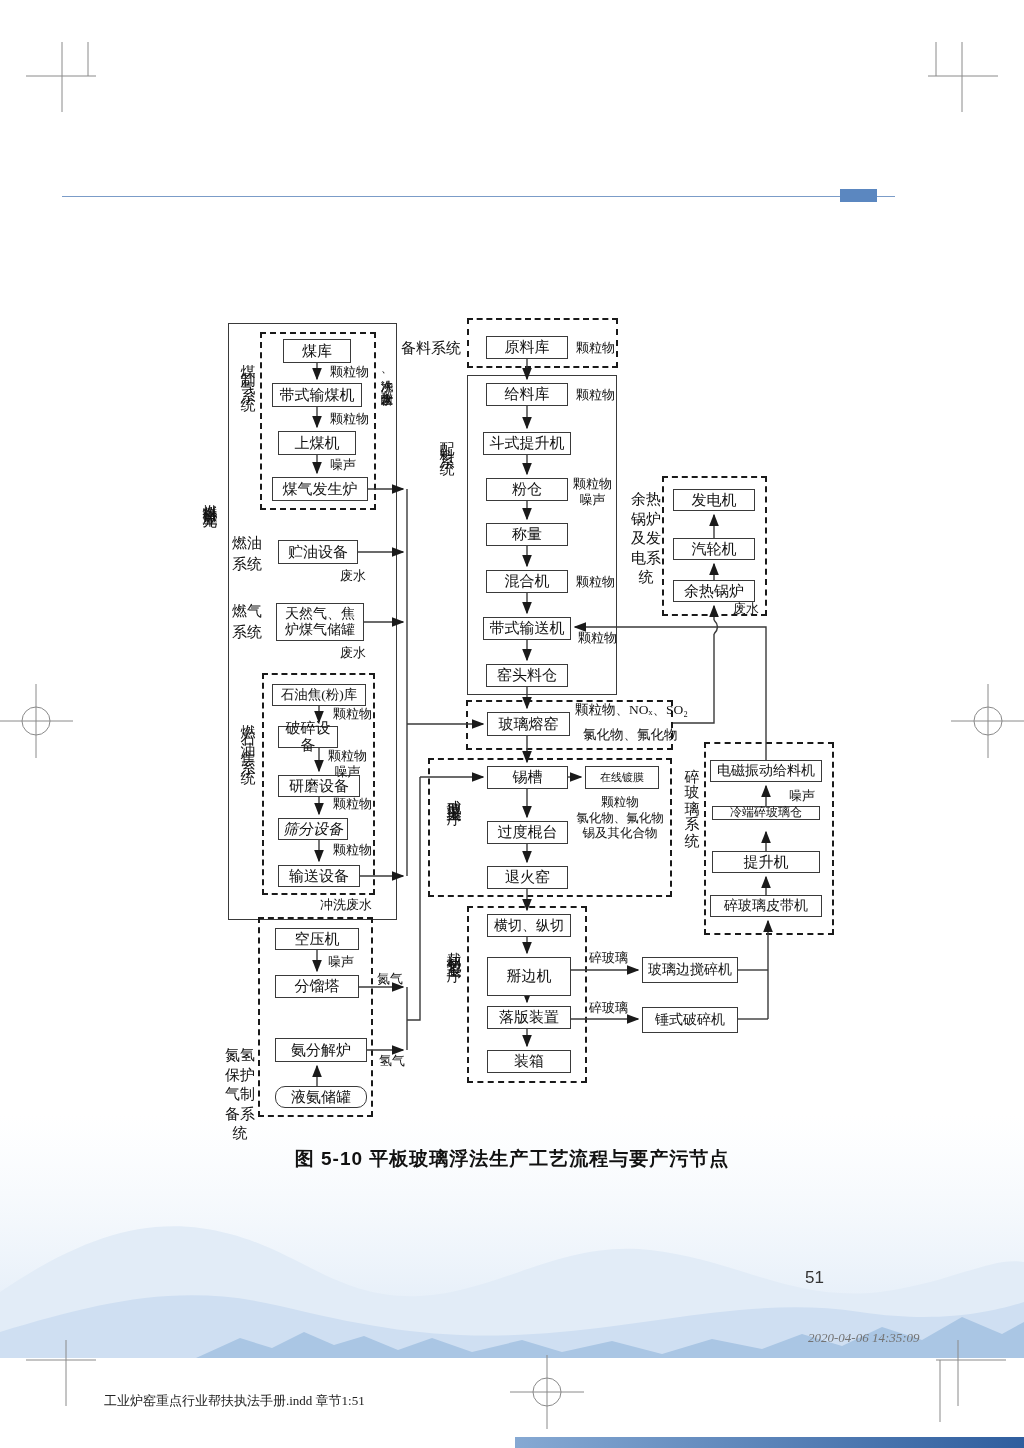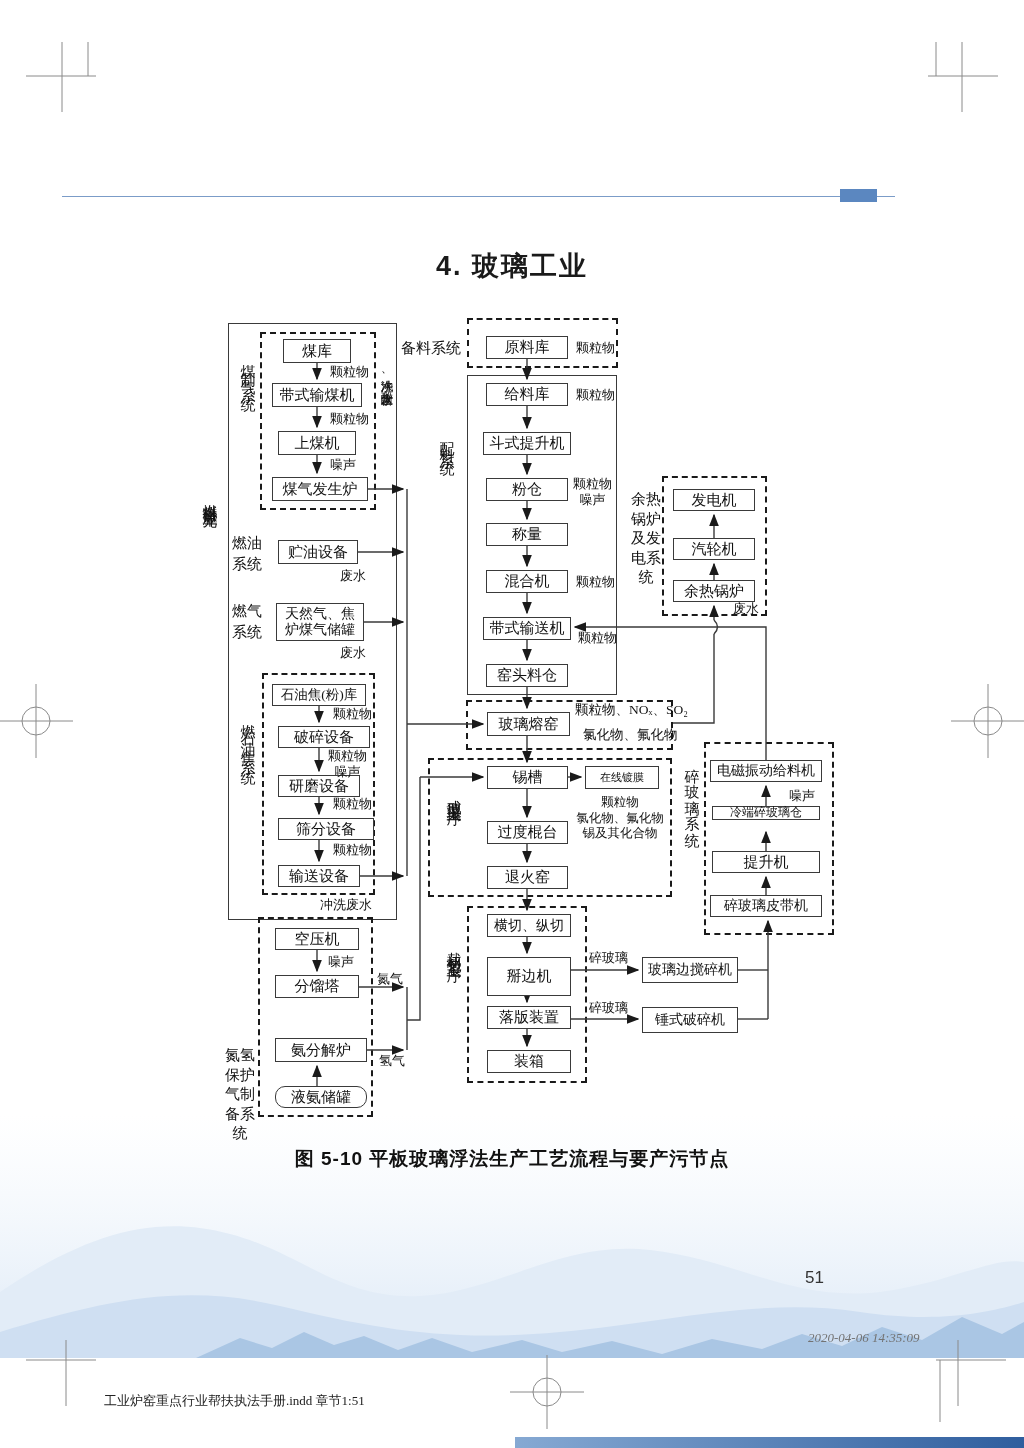--- a/index.html
+++ b/index.html
@@ -83,21 +83,20 @@
       <line class="mark" x1="936" y1="1360" x2="1006" y2="1360"></line>
       <line class="mark" x1="940" y1="1360" x2="940" y2="1422"></line>
       <line class="mark" x1="66" y1="1340" x2="66" y2="1406"></line>
       <line class="mark" x1="26" y1="1360" x2="96" y2="1360"></line>
     </g>
   </svg>
 
   <div class="hdr-line" style="background:#7b9cc8;"></div>
   <div class="hdr-accent" style="background:#5b87c0;"></div>
 
-  <div class="sec-title">4.  玻璃工业</div>
 
   <svg class="layer" width="1024" height="1448" viewBox="0 0 1024 1448">
     <defs>
       <marker id="ah" markerWidth="9" markerHeight="7" refX="8" refY="3.5" orient="auto">
         <path d="M0,0 L9,3.5 L0,7 Z" fill="#1a1a1a"></path>
       </marker>
     </defs>
     <g stroke="#3a3a3a" stroke-width="1.4" fill="none">
 
       <line x1="317" y1="363" x2="317" y2="379" marker-end="url(#ah)"></line>
@@ -195,23 +194,23 @@
   <div class="vlabel" style="left:682px;top:756px;letter-spacing:16px;">碎玻璃系统</div>
   <div class="vlabel" style="left:444px;top:940px;letter-spacing:3px;">裁切包装工序</div>
 
   <div class="box" style="left:283px;top:339px;width:68px;height:24px;">煤库</div>
   <div class="box" style="left:272px;top:383px;width:90px;height:24px;">带式输煤机</div>
   <div class="box" style="left:278px;top:431px;width:78px;height:24px;">上煤机</div>
   <div class="box" style="left:272px;top:477px;width:96px;height:24px;">煤气发生炉</div>
   <div class="box" style="left:278px;top:540px;width:80px;height:24px;">贮油设备</div>
   <div class="box" style="left:276px;top:603px;width:88px;height:38px;font-size:14px;">天然气、焦炉煤气储罐</div>
   <div class="box" style="left:272px;top:684px;width:94px;height:22px;font-size:13.5px;">石油焦(粉)库</div>
-  <div class="box" style="left:278px;top:726px;width:92px;height:22px;font-family:Liberation Serif, serif;">破碎设备</div>
+  <div class="box" style="left:278px;top:726px;width:60px;height:22px;font-family:Liberation Serif, serif;">破碎设备</div>
   <div class="box" style="left:278px;top:775px;width:82px;height:22px;">研磨设备</div>
-  <div class="box" style="left:278px;top:818px;width:96px;height:22px;">筛分设备</div>
+  <div class="box" style="left:278px;top:818px;width:70px;height:22px;font-style:italic;">筛分设备</div>
   <div class="box" style="left:278px;top:865px;width:82px;height:22px;">输送设备</div>
   <div class="box" style="left:275px;top:928px;width:84px;height:22px;">空压机</div>
   <div class="box" style="left:275px;top:975px;width:84px;height:23px;">分馏塔</div>
   <div class="box" style="left:275px;top:1038px;width:92px;height:24px;">氨分解炉</div>
   <div class="box" style="left:275px;top:1086px;width:92px;height:22px;border-radius:10px;">液氨储罐</div>
 
   <div class="box" style="left:486px;top:336px;width:82px;height:23px;">原料库</div>
   <div class="box" style="left:486px;top:383px;width:82px;height:23px;">给料库</div>
   <div class="box" style="left:483px;top:432px;width:88px;height:23px;">斗式提升机</div>
   <div class="box" style="left:486px;top:478px;width:82px;height:23px;">粉仓</div>

